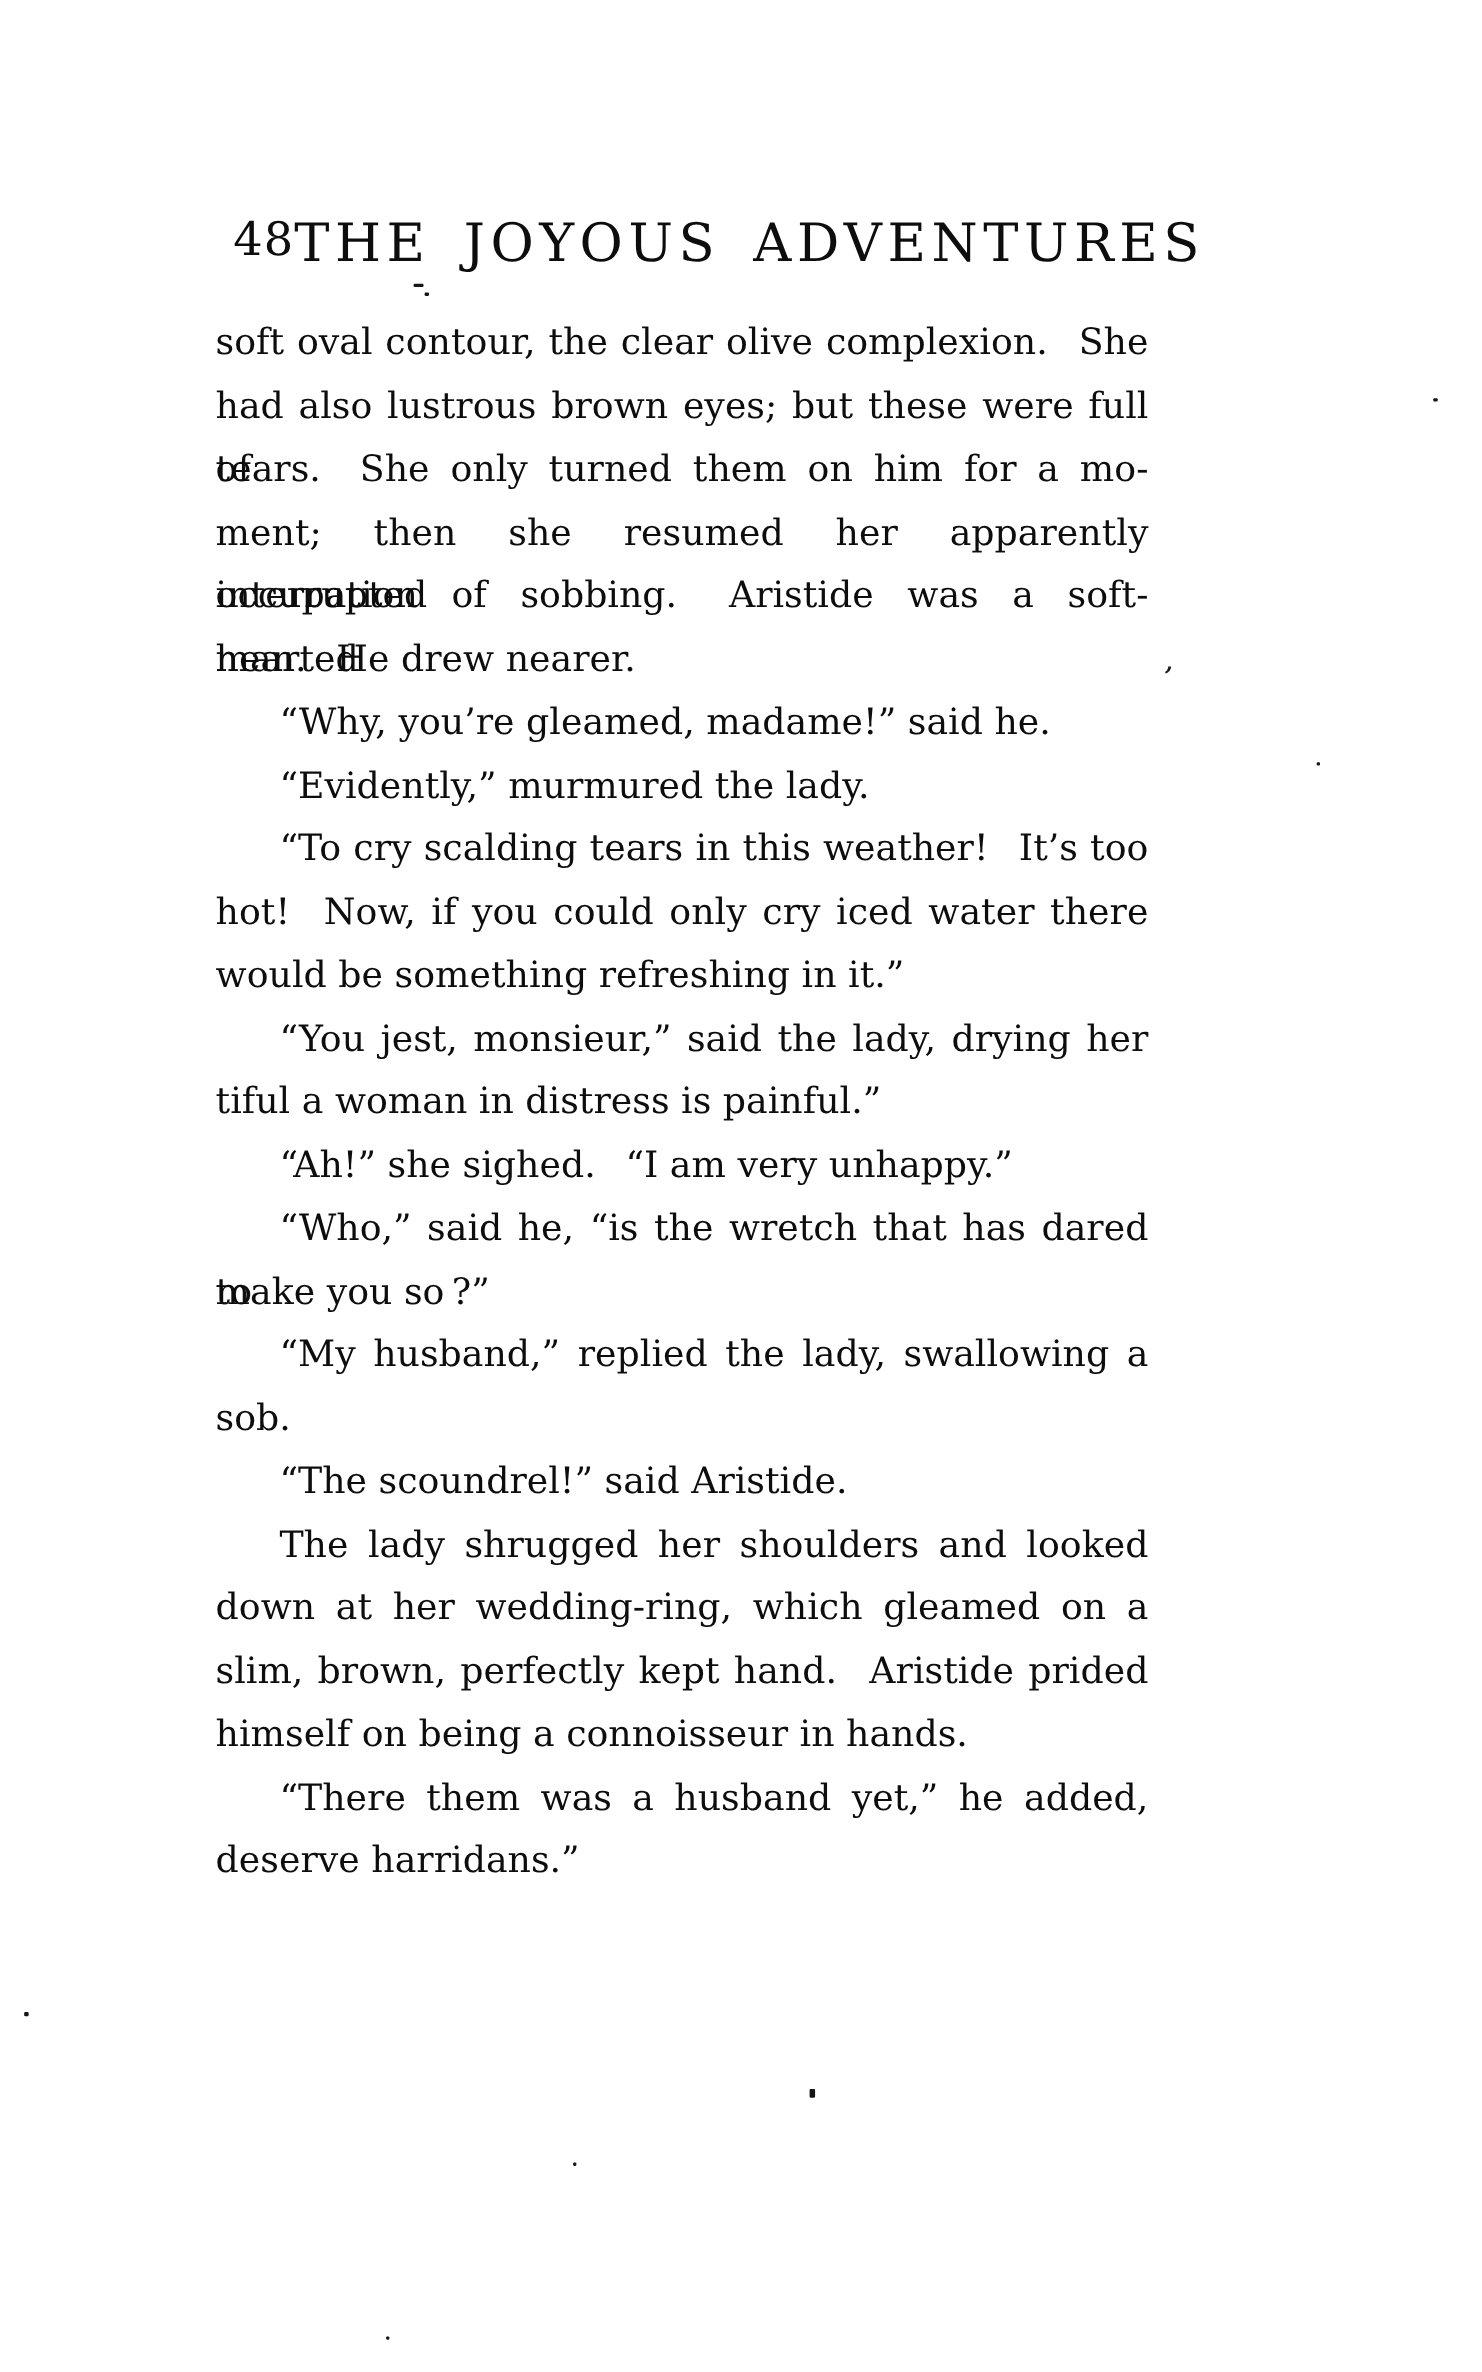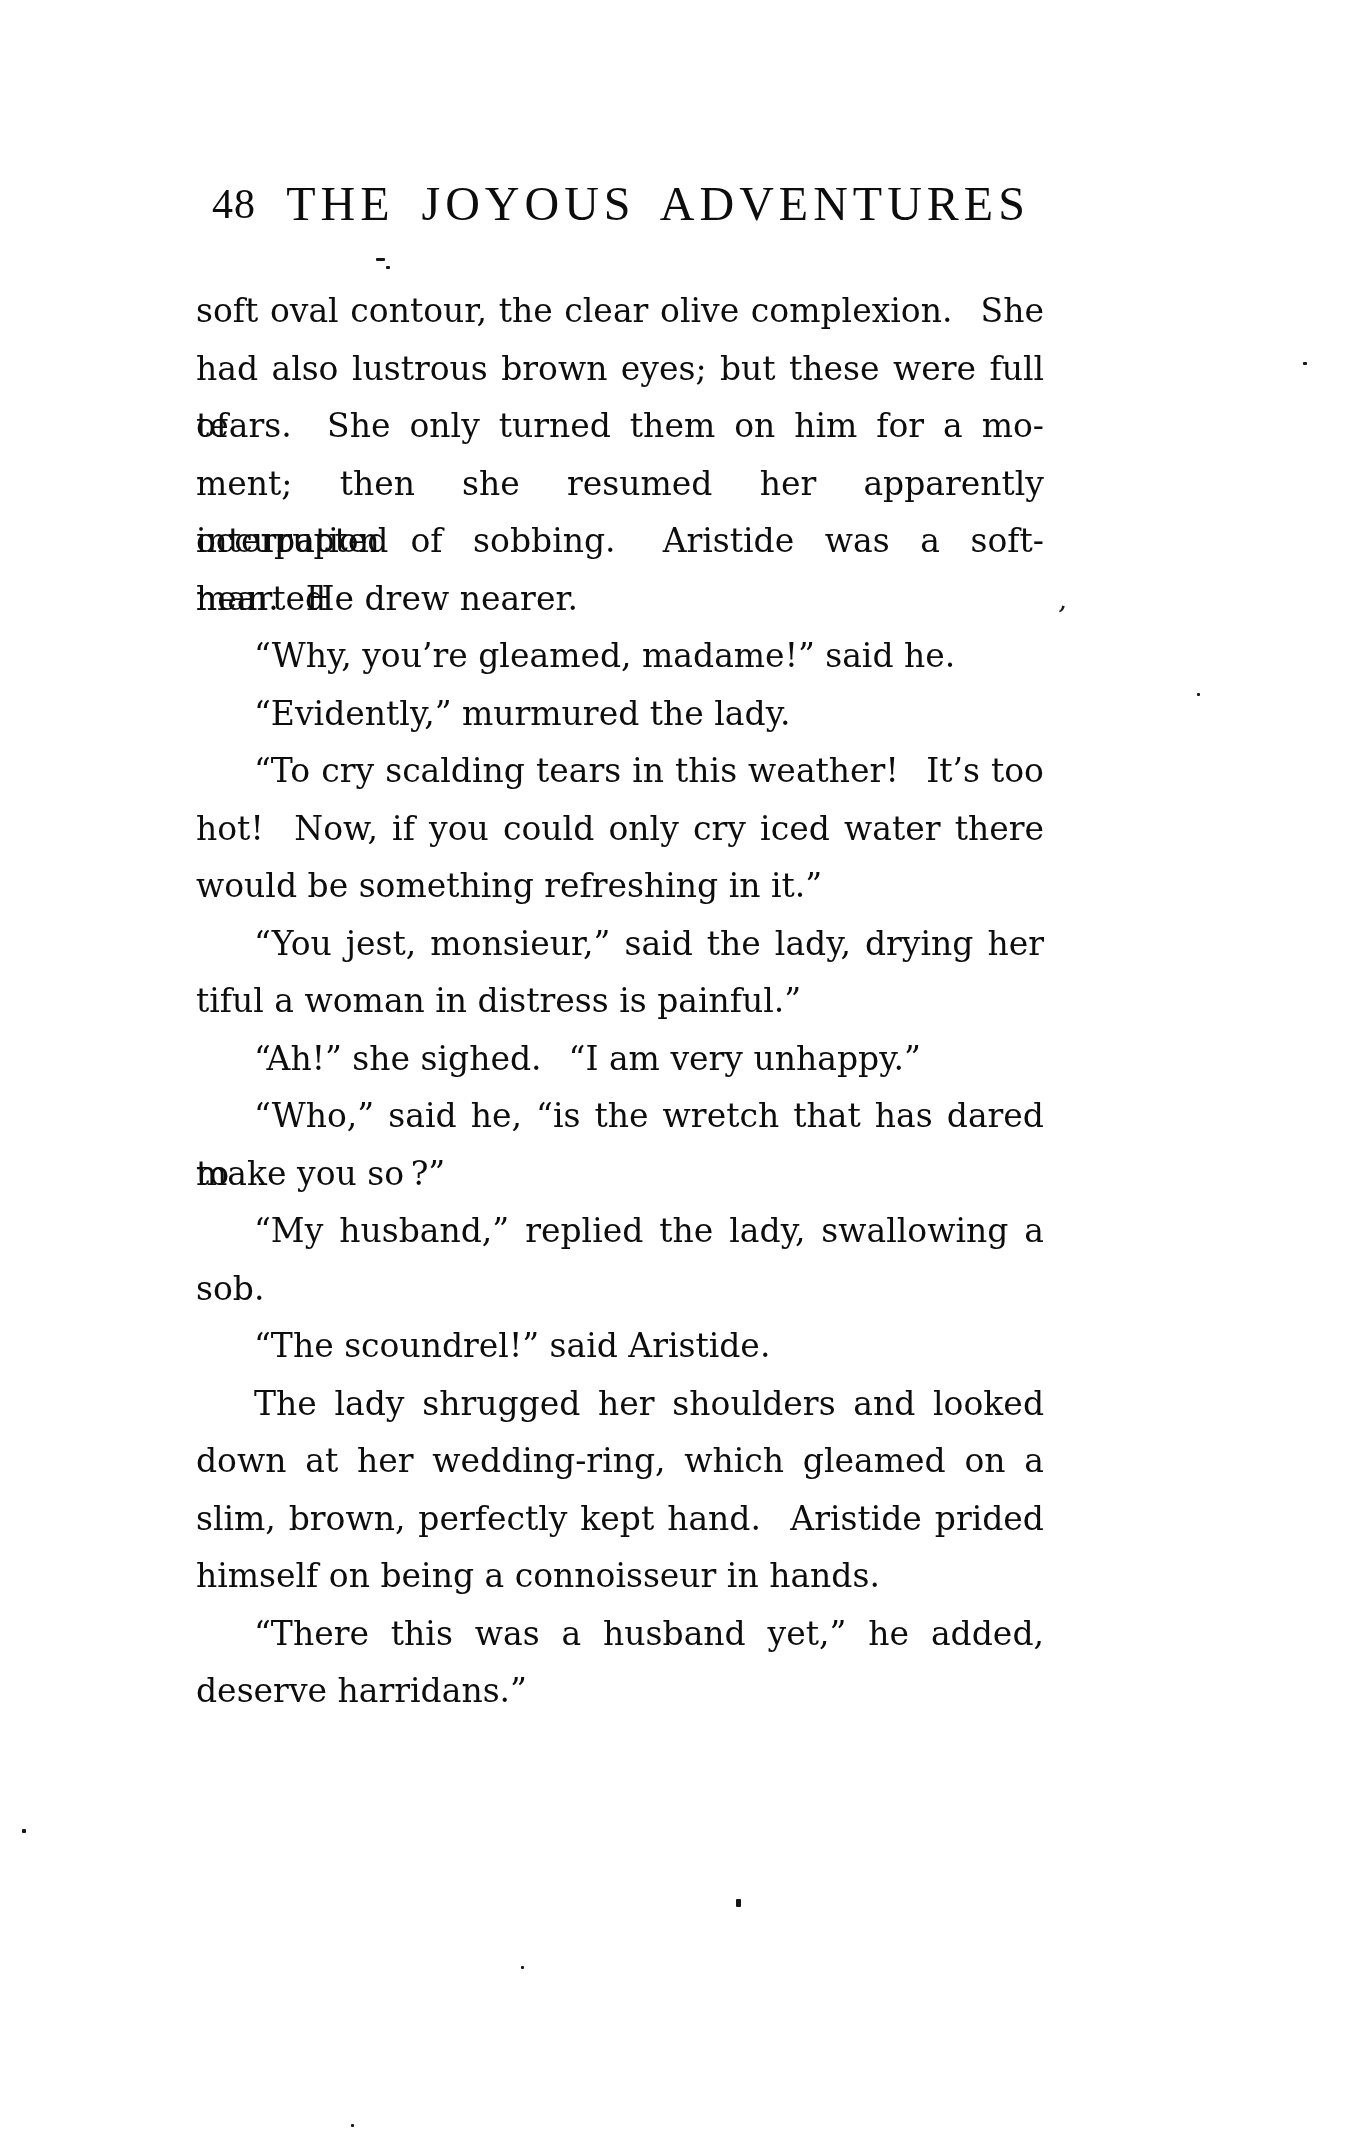--- a/index.html
+++ b/index.html
@@ -12,25 +12,24 @@
     width: 1347px;
     height: 2156px;
     background: #ffffff;
     color: #0d0d0d;
     font-family: "DejaVu Serif", "Liberation Serif", serif;
     overflow: hidden;
   }
   .running-header {
     position: absolute;
     left: 212px;
-    top: 180px;
+    top: 197px;
     width: 848px;
     display: flex;
-    align-items: center;
-    font-family: Liberation Serif, serif;
+    align-items: flex-start;
   }
   .page-number {
     font-size: 42px;
     line-height: 1;
     letter-spacing: 1px;
   }
   .header-title {
     flex: 1;
     text-align: center;
     font-size: 48px;
@@ -108,21 +107,21 @@
     <div class="ln ind">“Ah!” she sighed.  “I am very unhappy.”</div>
     <div class="ln ind j">“Who,” said he, “is the wretch that has dared to</div>
     <div class="ln">make you so ?”</div>
     <div class="ln ind j">“My husband,” replied the lady, swallowing a</div>
     <div class="ln">sob.</div>
     <div class="ln ind">“The scoundrel!” said Aristide.</div>
     <div class="ln ind j">The lady shrugged her shoulders and looked</div>
     <div class="ln j">down at her wedding-ring, which gleamed on a</div>
     <div class="ln j">slim, brown, perfectly kept hand.  Aristide prided</div>
     <div class="ln">himself on being a connoisseur in hands.</div>
-    <div class="ln ind j">“There this was a husband yet,” he added,</div>
+    <div class="ln ind j">“There them was a husband yet,” he added,</div>
     <div class="ln">deserve harridans.”</div>
   </div>
 
   <span class="stray-mark">’</span>
 
   <span class="speck s1"></span>
   <span class="speck s2"></span>
   <span class="speck s3"></span>
   <span class="speck s4"></span>
   <span class="speck s5"></span>

